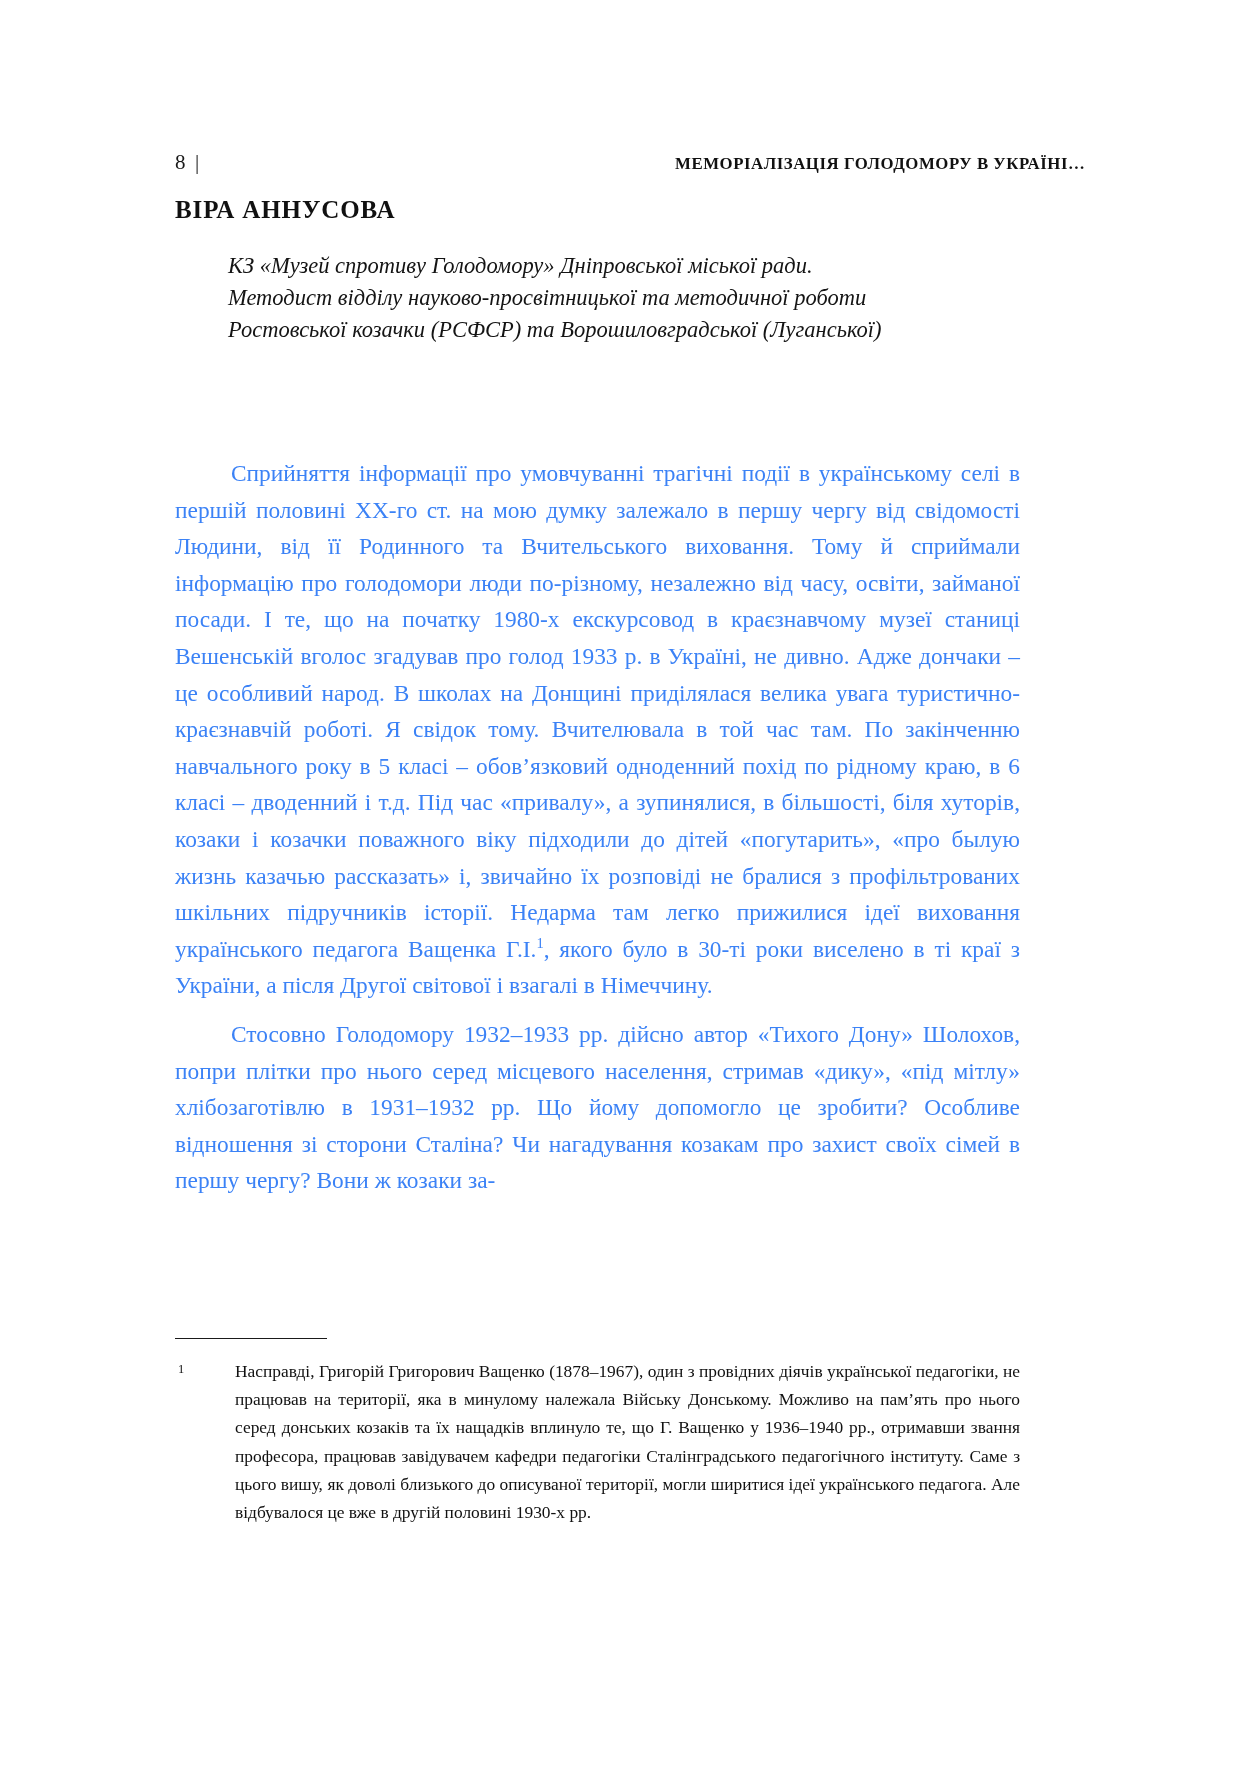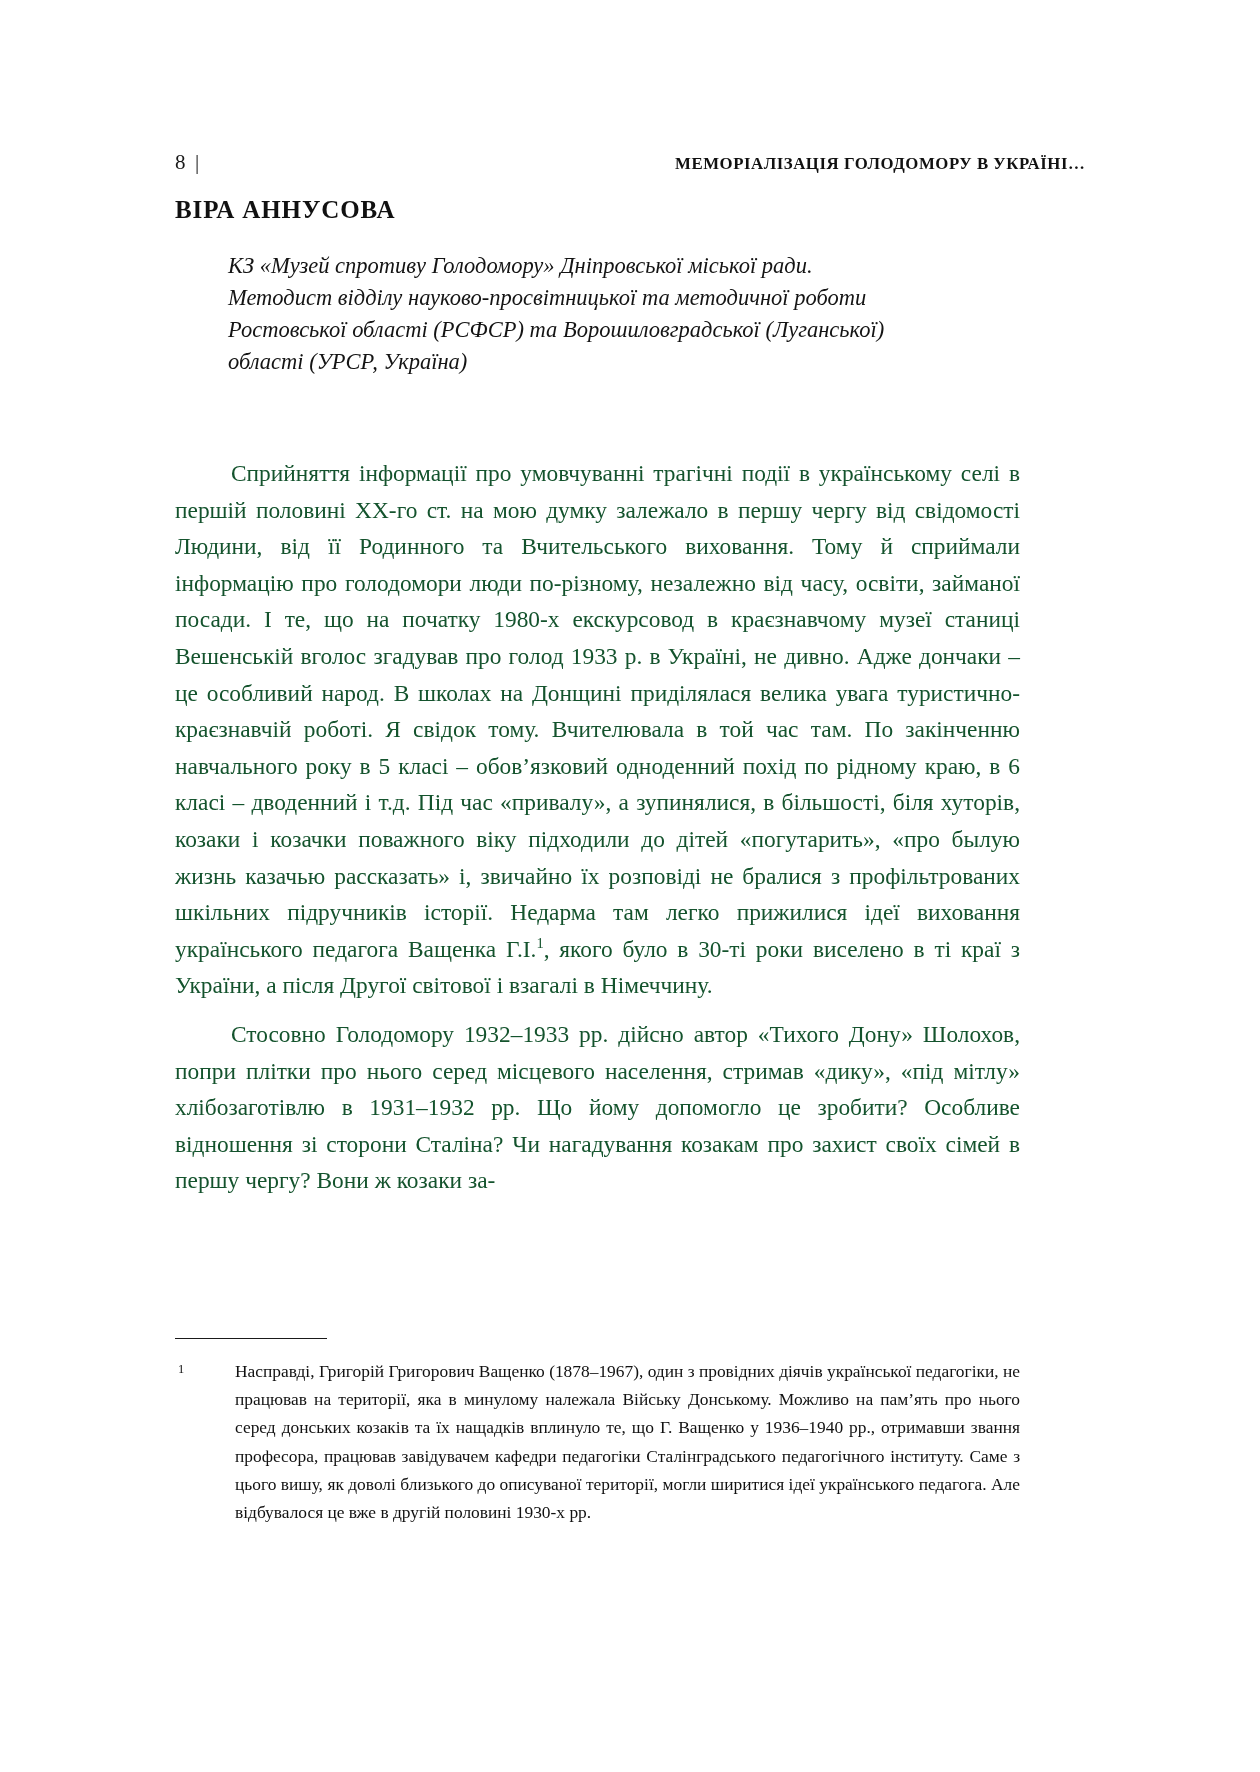--- a/index.html
+++ b/index.html
@@ -86,21 +86,21 @@
   
   .body-text {
     position: absolute;
     top: 455px;
     left: 175px;
     width: 845px;
     font-size: 23.4px;
     line-height: 36.6px;
     text-align: justify;
     text-justify: inter-word;
-    color: #14532d;
+    color: #3b82f6;
     hyphens: none;
   }
   .body-text p {
     margin: 0;
     text-indent: 56px;
   }
   .body-text p + p { margin-top: 12px; }
   sup.fn {
     font-size: 0.62em;
     vertical-align: super;
@@ -146,22 +146,21 @@
     <span class="folio">8</span>
     <span class="folio-rule">|</span>
     <span class="head-title">МЕМОРІАЛІЗАЦІЯ ГОЛОДОМОРУ В УКРАЇНІ…</span>
   </div>
 
   <div class="author-name">ВІРА АННУСОВА</div>
 
   <div class="bio">
     <div>КЗ «Музей спротиву Голодомору» Дніпровської міської ради.</div>
     <div>Методист відділу науково-просвітницької та методичної роботи</div>
-    <div>Ростовської області (РСФСР) та Ворошиловградської (Луганської)</div>
-    <div>області (УРСР, Україна)</div>
+    <div>Ростовської козачки (РСФСР) та Ворошиловградської (Луганської)</div>
   </div>
 
   <div class="body-text">
     <p><span>Сприйняття інформації про умовчуванні трагічні події в українському селі в першій половині ХХ-го ст. на мою думку залежало в першу чергу від свідомості Людини, від її Родинного та Вчительського виховання. Тому й сприймали інформацію про голодомори люди по-різному, незалежно від часу, освіти, займаної посади. І те, що на початку 1980-х екскурсовод в краєзнавчому музеї станиці Вешенській вголос згадував про голод 1933 р. в Україні, не дивно. Адже дончаки – це особливий народ. В школах на Донщині приділялася велика увага туристично-краєзнавчій роботі. Я свідок тому. Вчителювала в той час там. По закінченню навчального року в 5 класі – обов’язковий одноденний похід по рідному краю, в 6 класі – дводенний і т.д. Під час «привалу», а зупинялися, в більшості, біля хуторів, козаки і козачки поважного віку підходили до дітей «погутарить», «про былую жизнь казачью рассказать» і, звичайно їх розповіді не бралися з профільтрованих шкільних підручників історії. Недарма там легко прижилися ідеї виховання українського педагога Ващенка Г.І.</span><sup class="fn">1</sup><span>, якого було в 30-ті роки виселено в ті краї з України, а після Другої світової і взагалі в Німеччину.</span></p>
     <p>Стосовно Голодомору 1932–1933 рр. дійсно автор «Тихого Дону» Шолохов, попри плітки про нього серед місцевого населення, стримав «дику», «під мітлу» хлібозаготівлю в 1931–1932 рр. Що йому допомогло це зробити? Особливе відношення зі сторони Сталіна? Чи нагадування козакам про захист своїх сімей в першу чергу? Вони ж козаки за-</p>
   </div>
 
   <div class="footnote-wrap">
     <div class="footnote-rule"></div>
     <div class="footnote">

